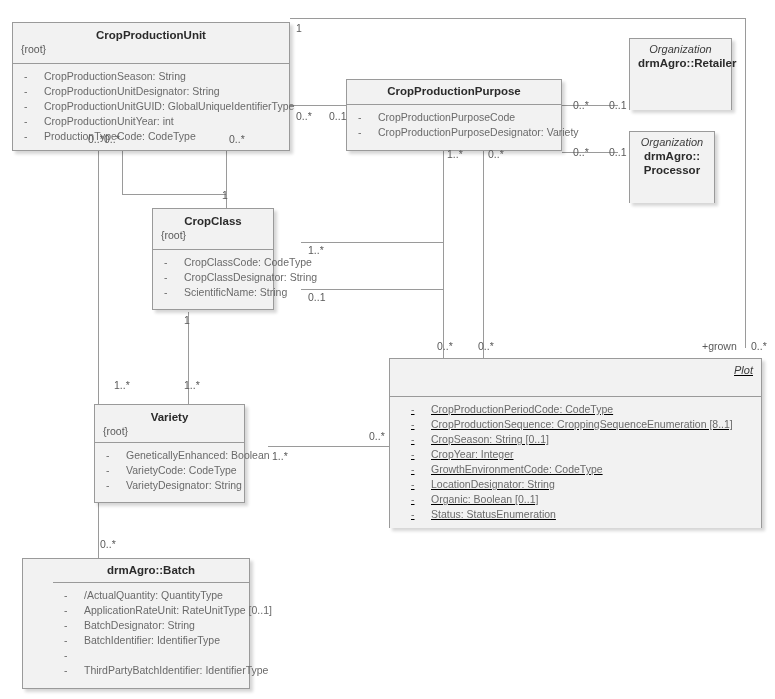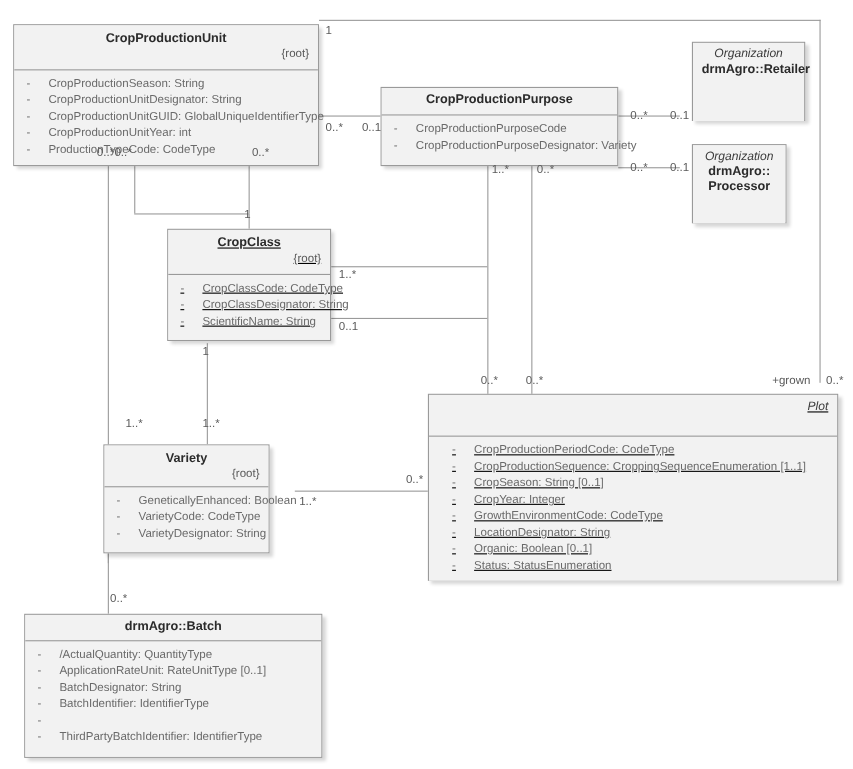--- a/index.html
+++ b/index.html
@@ -43,21 +43,20 @@
   .cls .hdr .nm{
     display:block;
     text-align:center;
     font-weight:bold;
     font-size:11.5px;
     color:#2b2b2b;
     line-height:14px;
   }
   .cls .hdr .root{
     display:block;
-    text-align:right;
     font-size:10.5px;
     color:#5a5a5a;
     line-height:13px;
     margin-top:1px;
   }
   .cls .body{
     background:#f2f2f2;
     padding:5px 6px 6px 6px;
     box-sizing:border-box;
   }
@@ -167,21 +166,21 @@
   </div>
 
   <div class="cls" style="left:629px;top:131px;width:86px;height:72px;">
     <div class="hdr" style="height:71px;border-bottom:none;padding-top:4px;">
       <span class="stereo ctr">Organization</span>
       <span class="nm">drmAgro::</span>
       <span class="nm">Processor</span>
     </div>
   </div>
 
-  <div class="cls" style="left:152px;top:208px;width:149px;text-decoration:underline;">
+  <div class="cls" style="left:152px;top:208px;width:122px;">
     <div class="hdr" style="height:41px;">
       <span class="nm">CropClass</span>
       <span class="root">{root}</span>
     </div>
     <div class="body" style="padding-bottom:9px;">
       <div class="attr">
         <span class="vis">-</span>
         <span class="txt">CropClassCode: CodeType</span>
       </div>
       <div class="attr">
@@ -199,21 +198,21 @@
     <div class="hdr" style="height:38px;">
       <span class="stereo">Plot</span>
     </div>
     <div class="body" style="padding-left:16px;">
       <div class="attr">
         <span class="vis">-</span>
         <span class="txt">CropProductionPeriodCode: CodeType</span>
       </div>
       <div class="attr">
         <span class="vis">-</span>
-        <span class="txt">CropProductionSequence: CroppingSequenceEnumeration [1..1]</span>
+        <span class="txt">CropProductionSequence: CroppingSequenceEnumeration [8..1]</span>
       </div>
       <div class="attr">
         <span class="vis">-</span>
         <span class="txt">CropSeason: String [0..1]</span>
       </div>
       <div class="attr">
         <span class="vis">-</span>
         <span class="txt">CropYear: Integer</span>
       </div>
       <div class="attr">
@@ -249,21 +248,21 @@
         <span class="vis">-</span>
         <span class="txt">VarietyCode: CodeType</span>
       </div>
       <div class="attr">
         <span class="vis">-</span>
         <span class="txt">VarietyDesignator: String</span>
       </div>
     </div>
   </div>
 
-  <div class="cls" style="left:22px;top:558px;width:271px;">
+  <div class="cls" style="left:22px;top:558px;width:228px;padding-left:30px;">
     <div class="hdr" style="height:24px;padding-top:4px;">
       <span class="nm">drmAgro::Batch</span>
     </div>
     <div class="body" style="padding-bottom:10px;">
       <div class="attr">
         <span class="vis">-</span>
         <span class="txt">/ActualQuantity: QuantityType</span>
       </div>
       <div class="attr">
         <span class="vis">-</span>

